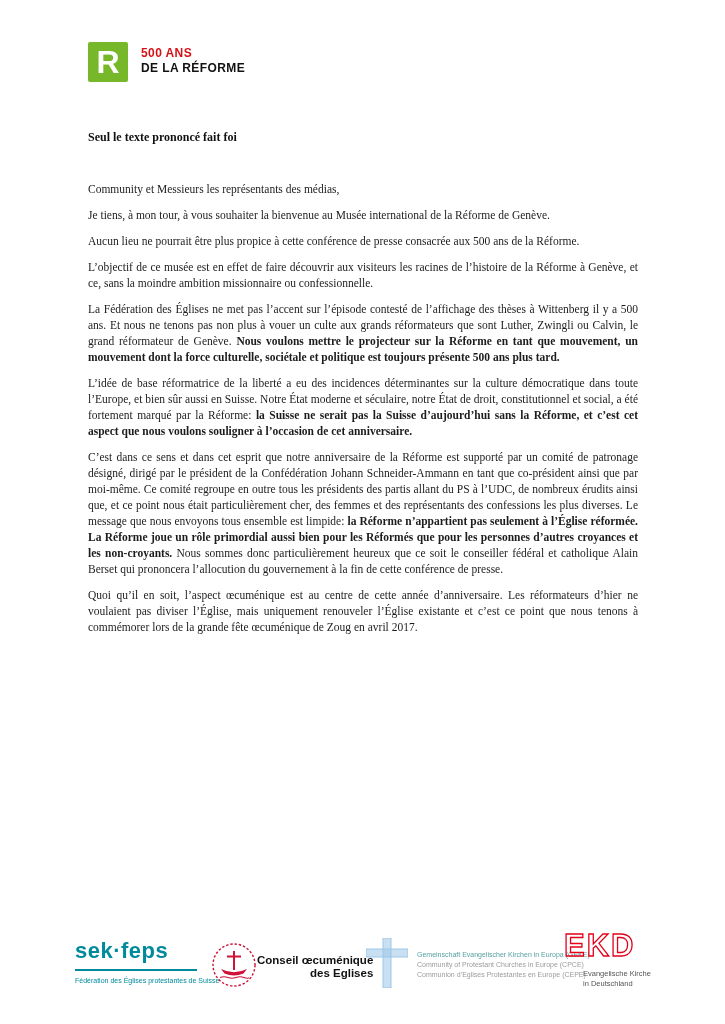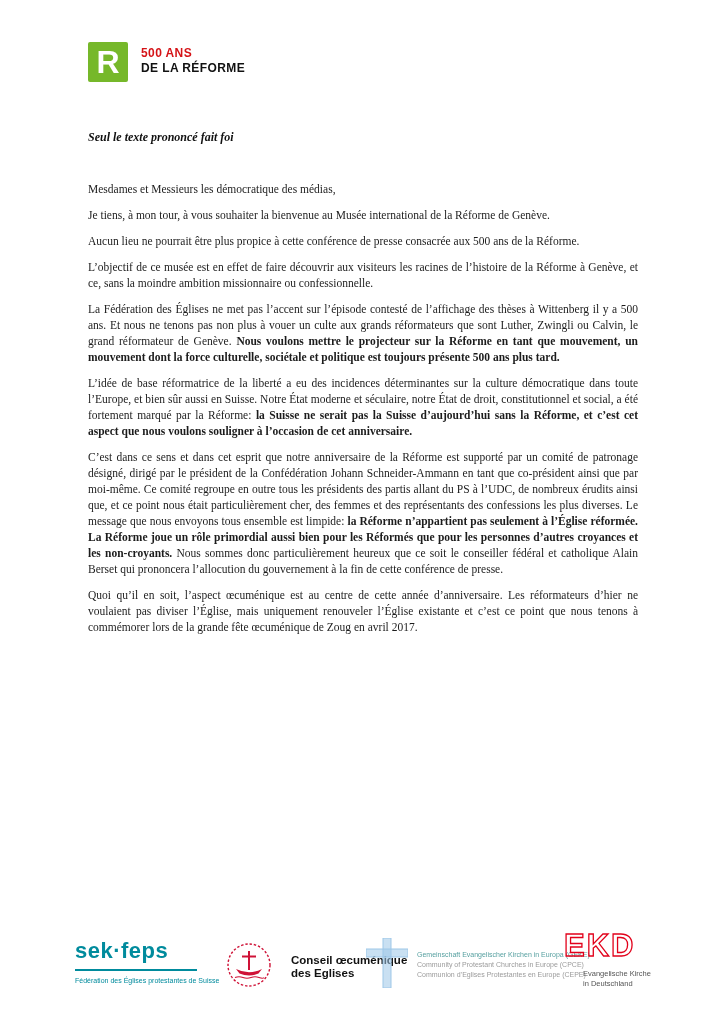--- a/index.html
+++ b/index.html
@@ -15,29 +15,29 @@
     display:flex;align-items:center;justify-content:center;border-radius:2px;
   }
   .brand-text{font-family:"Liberation Sans", sans-serif;font-weight:bold;font-size:12px;
     letter-spacing:0.4px;line-height:15px;padding-top:4px;}
   .brand-line1{color:#d51317;}
   .brand-line2{color:#111111;}
   
   .content{position:absolute;left:88px;top:130px;width:550px;}
   h1{font-size:14px;font-weight:bold;margin:0 0 14px 0;color:#111;}
   h2{font-size:16px;font-weight:bold;line-height:21px;margin:0 0 9px 0;color:#111;}
-  .sub{font-size:12px;font-weight:bold;font-style:italic;margin:0 0 36px 0;color:#111;}
+  .sub{font-size:12px;font-weight:bold;margin:0 0 36px 0;color:#111;}
   .para{font-size:11.5px;line-height:16px;text-align:justify;margin:0 0 10px 0;}
   .para .b{font-weight:bold;}
   
   .f-sekfeps{position:absolute;left:75px;top:938px;font-family:"Liberation Sans", sans-serif;}
   .sek-name{font-weight:bold;font-size:22px;color:#008b9d;letter-spacing:0.5px;}
   .sek-rule{width:122px;height:2px;background:#008b9d;margin:5px 0 6px 0;}
   .sek-caption{font-size:7px;color:#008b9d;}
-  .f-oiko{position:absolute;left:226px;top:942px;display:flex;align-items:center;gap:19px;}
+  .f-oiko{position:absolute;left:211px;top:942px;display:flex;align-items:center;gap:0;text-align:right;}
   .oiko-text{font-family:"Liberation Sans", sans-serif;font-weight:bold;font-size:11.5px;
     line-height:13.5px;color:#111;}
   .f-geke{position:absolute;left:366px;top:938px;display:flex;align-items:center;gap:9px;}
   .geke-lines{font-family:"Liberation Sans", sans-serif;font-size:7px;line-height:10px;}
   .geke-line1{color:#56a0a0;}
   .geke-line2,.geke-line3{color:#9b9b9b;}
   .f-ekd{position:absolute;left:563px;top:928px;font-family:"Liberation Sans", sans-serif;}
   .ekd-caption{font-size:7.5px;line-height:9.5px;color:#555;margin-top:3px;padding-left:20px;}
 </style>
 </head>
@@ -47,21 +47,21 @@
   <div class="brand-square">R</div>
   <div class="brand-text">
     <div class="brand-line1">500 ANS</div>
     <div class="brand-line2">DE LA RÉFORME</div>
   </div>
 </div>
 
 <div class="content">
   <div class="sub">Seul le texte prononcé fait foi</div>
   <div class="body-text">
-      <p class="para"><span>Mesdames et Messieurs les démocratique des médias,</span></p>
+      <p class="para"><span>Community et Messieurs les représentants des médias,</span></p>
       <p class="para"><span>Je tiens, à mon tour, à vous souhaiter la bienvenue au Musée international de la Réforme de Genève.</span></p>
       <p class="para"><span>Aucun lieu ne pourrait être plus propice à cette conférence de presse consacrée aux 500 ans de la Réforme.</span></p>
       <p class="para"><span>L’objectif de ce musée est en effet de faire découvrir aux visiteurs les racines de l’histoire de la Réforme à Genève, et ce, sans la moindre ambition missionnaire ou confessionnelle.</span></p>
       <p class="para"><span>La Fédération des Églises ne met pas l’accent sur l’épisode contesté de l’affichage des thèses à Wittenberg il y a 500 ans. Et nous ne tenons pas non plus à vouer un culte aux grands réformateurs que sont Luther, Zwingli ou Calvin, le grand réformateur de Genève. </span><span class="b">Nous voulons mettre le projecteur sur la Réforme en tant que mouvement, un mouvement dont la force culturelle, sociétale et politique est toujours présente 500 ans plus tard.</span></p>
       <p class="para"><span>L’idée de base réformatrice de la liberté a eu des incidences déterminantes sur la culture démocratique dans toute l’Europe, et bien sûr aussi en Suisse. Notre État moderne et séculaire, notre État de droit, constitutionnel et social, a été fortement marqué par la Réforme: </span><span class="b">la Suisse ne serait pas la Suisse d’aujourd’hui sans la Réforme, et c’est cet aspect que nous voulons souligner à l’occasion de cet anniversaire.</span></p>
       <p class="para"><span>C’est dans ce sens et dans cet esprit que notre anniversaire de la Réforme est supporté par un comité de patronage désigné, dirigé par le président de la Confédération Johann Schneider-Ammann en tant que co-président ainsi que par moi-même. Ce comité regroupe en outre tous les présidents des partis allant du PS à l’UDC, de nombreux érudits ainsi que, et ce point nous était particulièrement cher, des femmes et des représentants des confessions les plus diverses. Le message que nous envoyons tous ensemble est limpide: </span><span class="b">la Réforme n’appartient pas seulement à l’Église réformée. La Réforme joue un rôle primordial aussi bien pour les Réformés que pour les personnes d’autres croyances et les non-croyants.</span><span> Nous sommes donc particulièrement heureux que ce soit le conseiller fédéral et catholique Alain Berset qui prononcera l’allocution du gouvernement à la fin de cette conférence de presse.</span></p>
       <p class="para"><span>Quoi qu’il en soit, l’aspect œcuménique est au centre de cette année d’anniversaire. Les réformateurs d’hier ne voulaient pas diviser l’Église, mais uniquement renouveler l’Église existante et c’est ce point que nous tenons à commémorer lors de la grande fête œcuménique de Zoug en avril 2017.</span></p>
     </div>
 </div>
 

